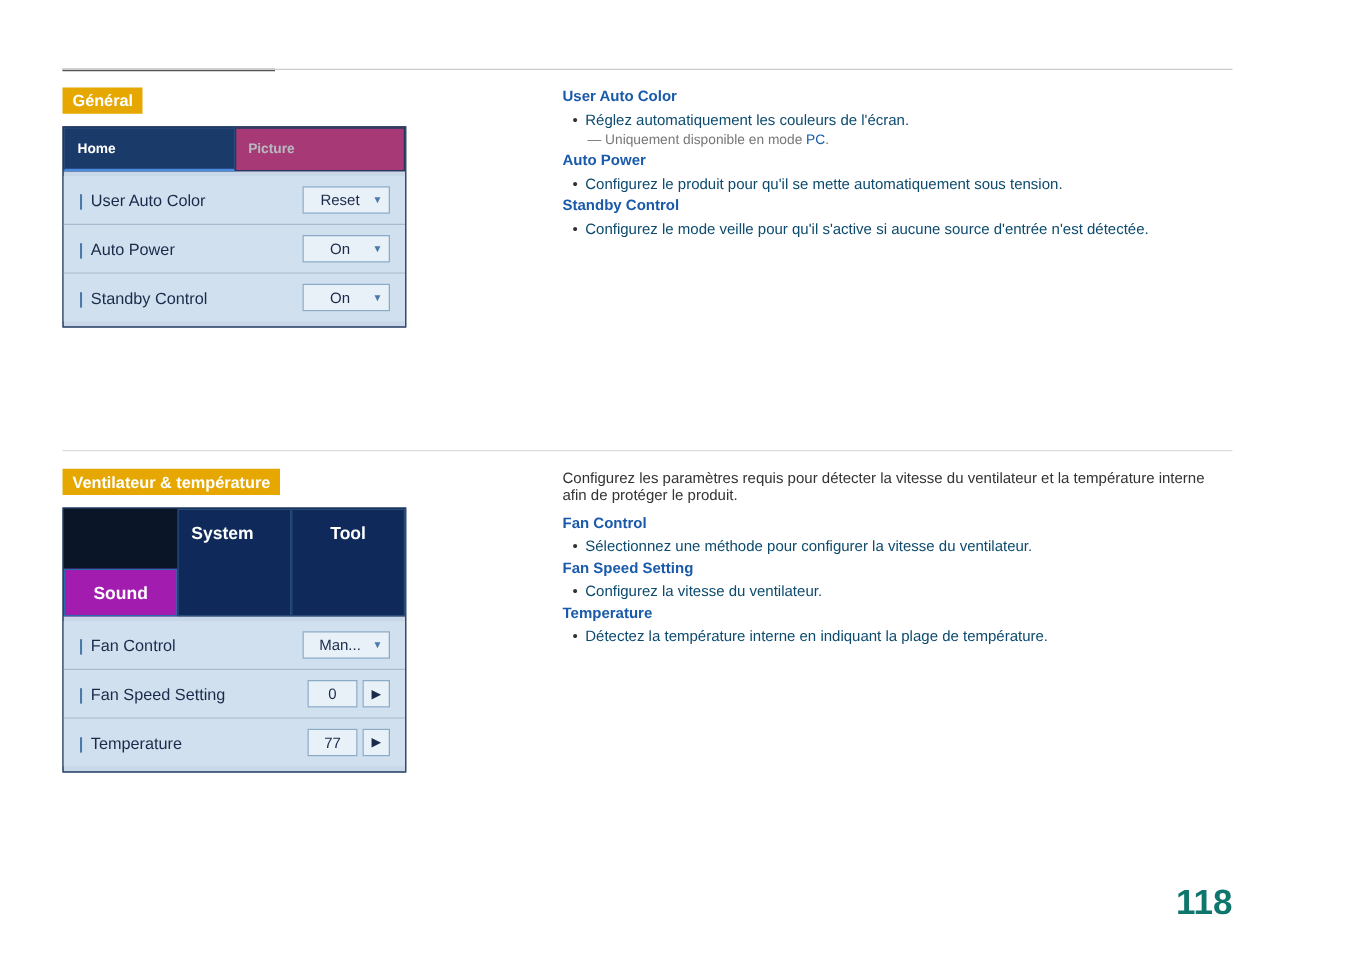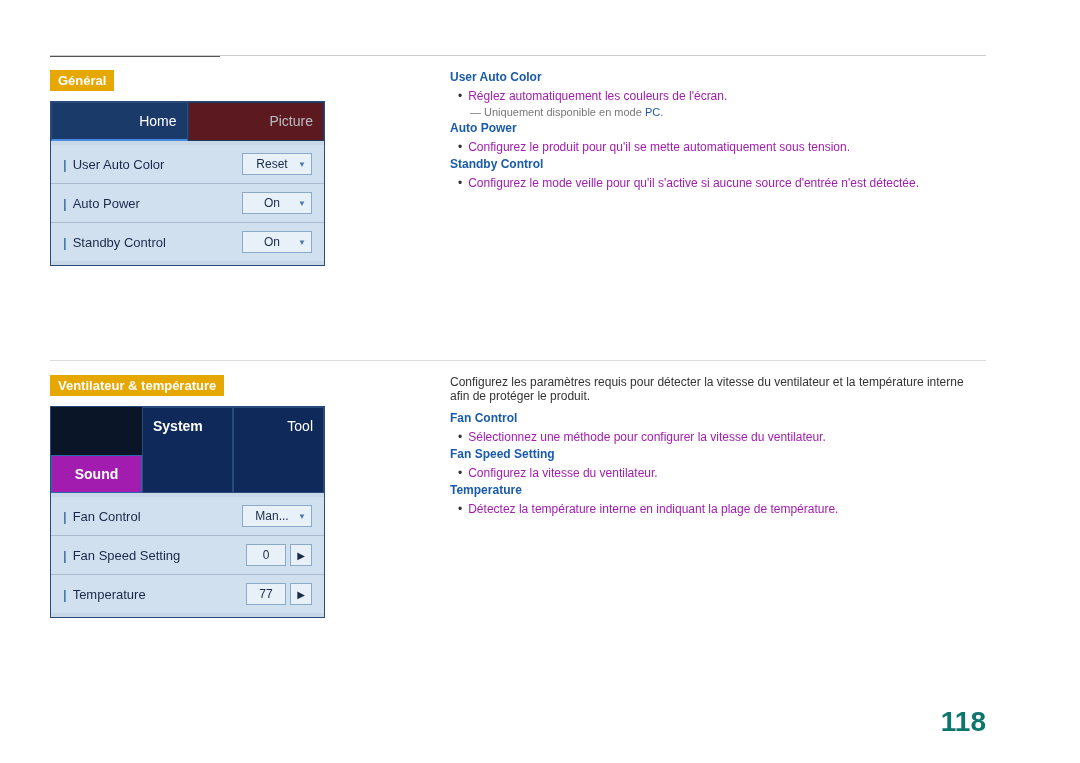--- a/index.html
+++ b/index.html
@@ -70,35 +70,35 @@
     }
 
     .menu-tabs {
       display: flex;
       background: #0a1628;
     }
 
     .menu-tab {
       flex: 1;
       padding: 10px;
-      text-align: right;
-      font-size: 14px;
-      font-weight: normal;
+      text-align: left;
+      font-size: 11px;
+      font-weight: bold;
       color: #fff;
       cursor: pointer;
       border: 1px solid #2a4a7a;
     }
 
     .menu-tab.active {
       background: #1a3a6a;
       border-bottom: 2px solid #4a8adf;
     }
 
     .menu-tab.inactive {
-      background: #7f1d1d;
+      background: #ec4899;
       opacity: 0.7;
     }
 
     .menu-items {
       background: #c8d8e8;
       padding: 4px 0;
     }
 
     .menu-item {
       display: flex;
@@ -186,21 +186,21 @@
     .desc-title:first-child {
       margin-top: 0;
     }
 
     .desc-bullet {
       display: flex;
       align-items: flex-start;
       margin-left: 8px;
       margin-bottom: 3px;
       font-size: 12px;
-      color: #a21caf;
+      color: #0c4a6e;
     }
 
     .desc-bullet::before {
       content: '•';
       margin-right: 6px;
       color: #333;
     }
 
     .desc-sub {
       font-size: 11px;
@@ -264,23 +264,23 @@
       font-size: 14px;
       font-weight: bold;
       color: #fff;
       background: #0f2a5a;
       border: 1px solid #2a4a7a;
     }
 
     .menu-tab-tool {
       flex: 1;
       padding: 10px;
-      text-align: right;
+      text-align: center;
       font-size: 14px;
-      font-weight: normal;
+      font-weight: bold;
       color: #fff;
       background: #0f2a5a;
       border: 1px solid #2a4a7a;
     }
 
     
     .page-number {
       position: absolute;
       bottom: 25px;
       right: 50px;

